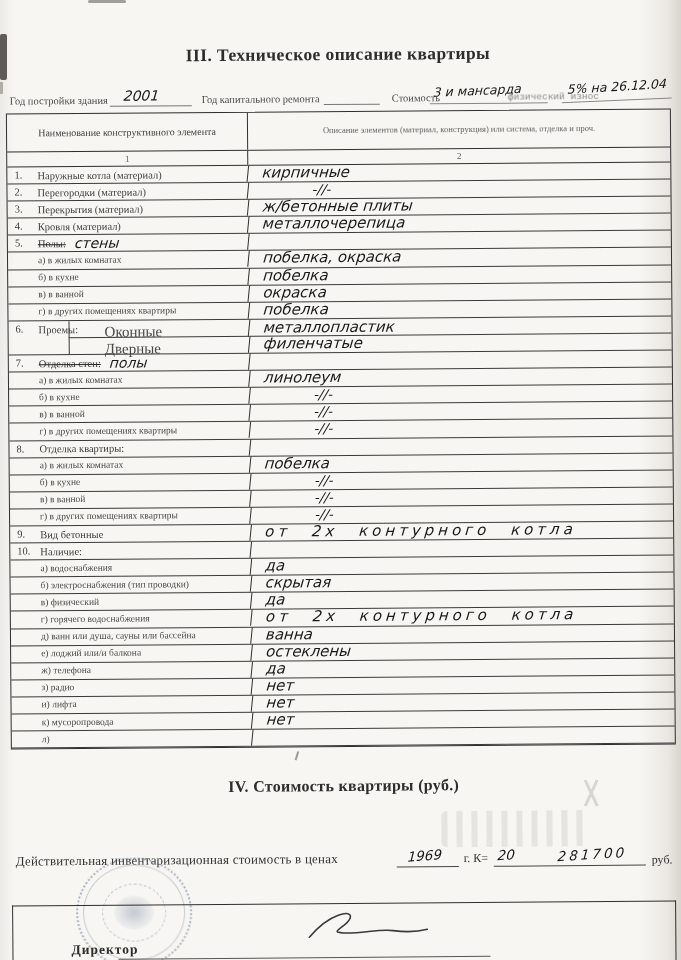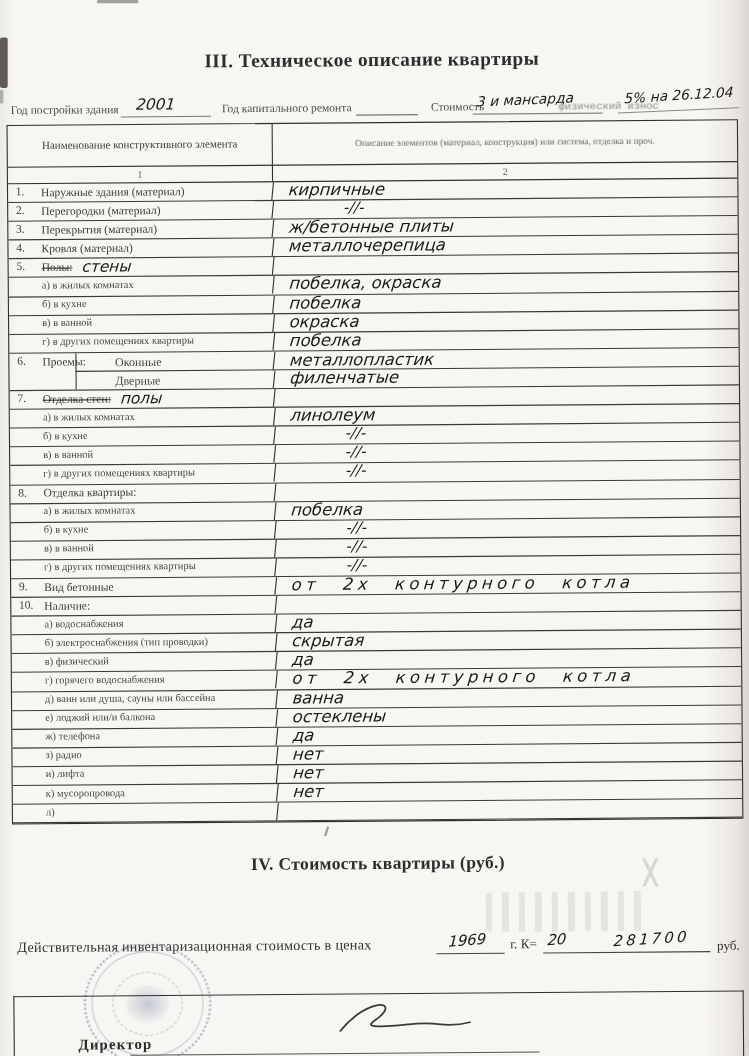--- a/index.html
+++ b/index.html
@@ -47,21 +47,21 @@
        font-size:9px;color:#5a5a5a;text-align:center;line-height:14px;}
   .tnums .n2{border-left:1.2px solid #2f2f2f;}
   .trow{position:relative;display:grid;grid-template-columns:30px 210px 1fr;height:17.1px;
        border-bottom:1px solid #3a3a3a;box-sizing:border-box;}
   .rnum{padding-left:7px;font-size:10.5px;line-height:16px;color:#3c3c3c;}
   .lwrap{position:relative;display:flex;align-items:center;}
   .rlabel{font-size:10.5px;color:#3c3c3c;line-height:11px;}
   .sub .rlabel{font-size:9.5px;color:#474747;}
   .struck{text-decoration:line-through;text-decoration-thickness:1.4px;text-decoration-color:#222;}
   .rhand{margin-left:9px;font-size:14px;}
-  .rinner{position:absolute;left:36px;top:3px;font-size:11px;color:#474747;}
+  .rinner{position:absolute;left:36px;top:3px;font-size:15px;color:#474747;}
   .grp::before{content:'';position:absolute;left:60px;top:0;bottom:0;width:1px;background:#3a3a3a;}
   .grp .rinner{left:66px;}
   .li{border-bottom:none;}
   .li::after{content:'';position:absolute;left:60px;right:0;bottom:0;height:1px;background:#3a3a3a;}
   .rvalue{border-left:1.2px solid #2f2f2f;display:flex;align-items:flex-end;
        padding:0 0 1px 14px;font-size:15px;line-height:15px;overflow:visible;}
   .rvalue.ditto{padding-left:64px;font-size:13.5px;}
   .rvalue.wide{letter-spacing:4px;word-spacing:12px;}
   
   .valline{position:relative;margin:52px 8px 0;height:24px;font-size:13px;color:#333;}
@@ -119,21 +119,21 @@
         <div class="th2">Описание элементов (материал, конструкция) или система, отделка и проч.</div>
       </div>
       <div class="tnums">
         <div class="n1">1</div>
         <div class="n2">2</div>
       </div>
       <div>
           <div class="trow">
     <span class="rnum">1.</span>
     <span class="lwrap">
-      <span class="rlabel">Наружные здания (материал)</span>
+      <span class="rlabel">Наружные котла (материал)</span>
       <span class="rhand hw"></span>
       <span class="rinner"></span>
     </span>
     <span class="rvalue hw">кирпичные</span>
   </div>
           <div class="trow">
     <span class="rnum">2.</span>
     <span class="lwrap">
       <span class="rlabel">Перегородки (материал)</span>
       <span class="rhand hw"></span>

